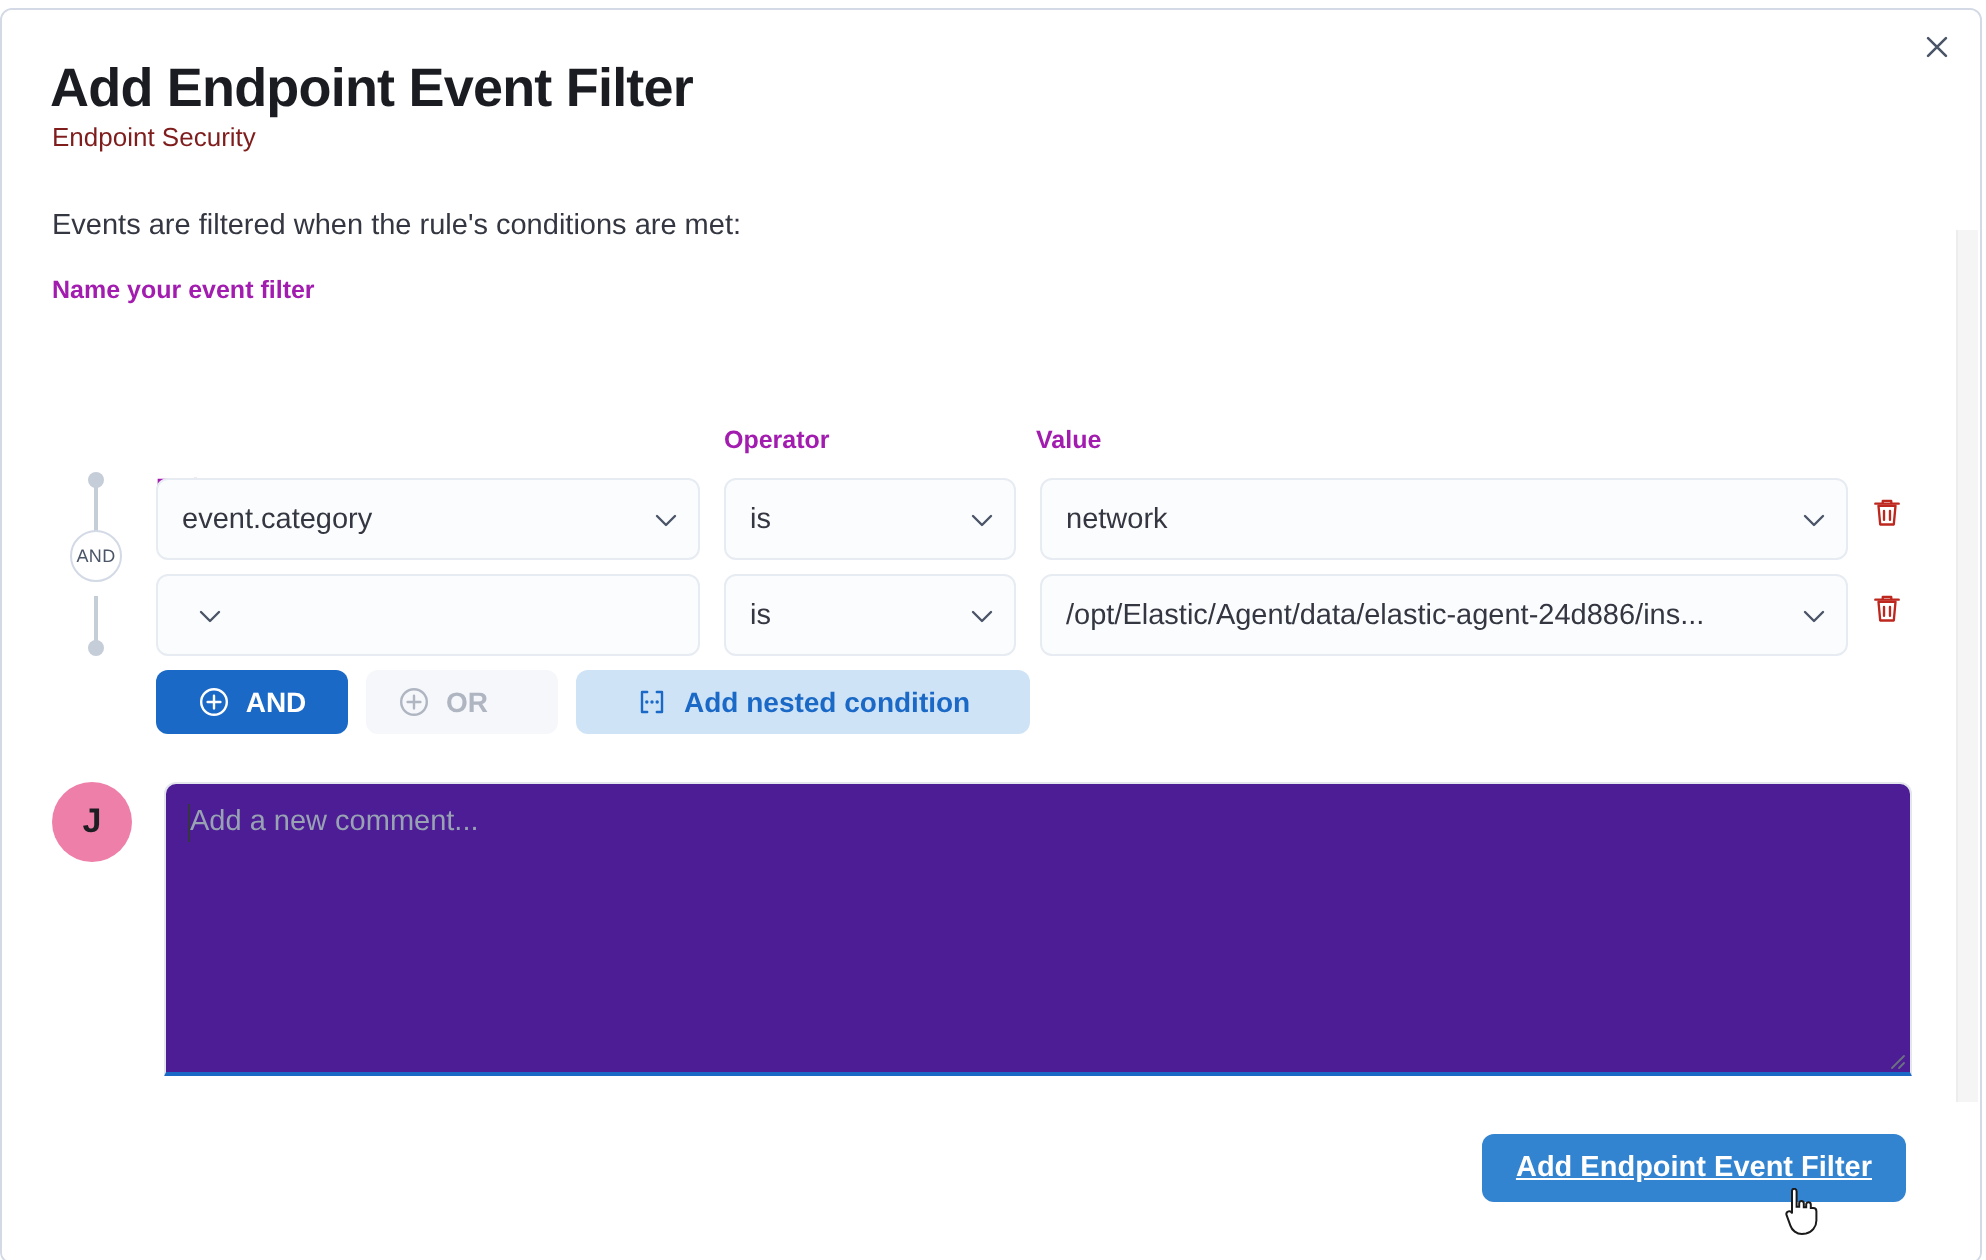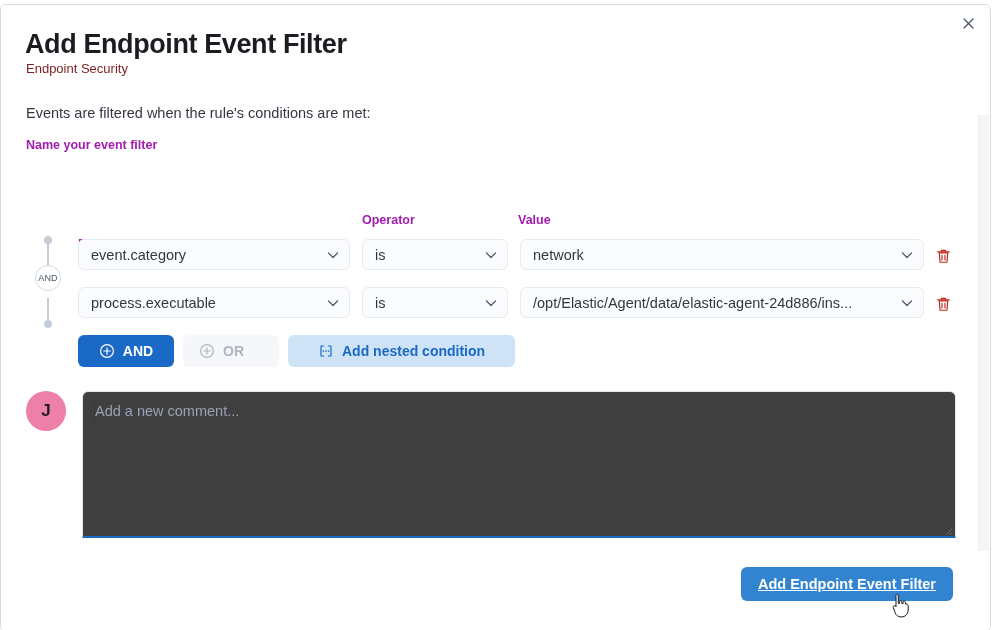--- a/index.html
+++ b/index.html
@@ -190,21 +190,21 @@
     color: #4a5568;
     letter-spacing: 0.2px;
   }
 
   .row { position: absolute; left: 0; right: 0; height: 38px; }
   .row.r0 { top: 28px; }
   .row.r1 { top: 76px; }
 
   .combo {
     position: absolute;
-    height: 31px;
+    height: 41px;
     box-sizing: border-box;
     background: #fbfcfd;
     border: 1px solid #e7ebf2;
     border-radius: 6px;
     display: flex;
     align-items: center;
     padding: 0 8px 0 12px;
     cursor: pointer;
   }
   .combo .txt {
@@ -309,21 +309,21 @@
     font-size: 17px;
     font-weight: bold;
   }
   .comment-box {
     position: absolute;
     left: 81px;
     top: 0px;
     width: 874px;
     height: 147px;
     box-sizing: border-box;
-    background: #404040;
+    background: #4c1d95;
     border: 1px solid #e3e6ed;
     border-bottom: 2px solid #1b69c6;
     border-radius: 6px 6px 0 0;
   }
   .comment-placeholder {
     position: absolute;
     left: 12px;
     top: 11px;
     font-size: 14.5px;
     color: #98a2b3;
@@ -465,21 +465,20 @@
               <path d="M6 3.6 V2.3 H10 V3.6" fill="none" stroke="#bd271e" stroke-width="1.1" stroke-linejoin="round"></path>
               <path d="M4 4.6 H12 L11.2 13.4 H4.8 Z" fill="none" stroke="#bd271e" stroke-width="1.1" stroke-linejoin="round"></path>
               <path d="M6.6 7 V11.2 M9.4 7 V11.2" stroke="#bd271e" stroke-width="1.1" stroke-linecap="round"></path>
             </svg>
           </span>
         </button>
       </div>
 
       <div class="row r1">
         <div class="combo field">
-          <span class="txt">process.executable</span>
           <span class="chev">
             <svg width="16" height="16" viewBox="0 0 16 16" aria-hidden="true">
               <path d="M3.5 6 L8 10.5 L12.5 6" fill="none" stroke="#4a5568" stroke-width="1.2" stroke-linecap="round" stroke-linejoin="round"></path>
             </svg>
           </span>
         </div>
         <div class="combo operator">
           <span class="txt">is</span>
           <span class="chev">
             <svg width="16" height="16" viewBox="0 0 16 16" aria-hidden="true">

